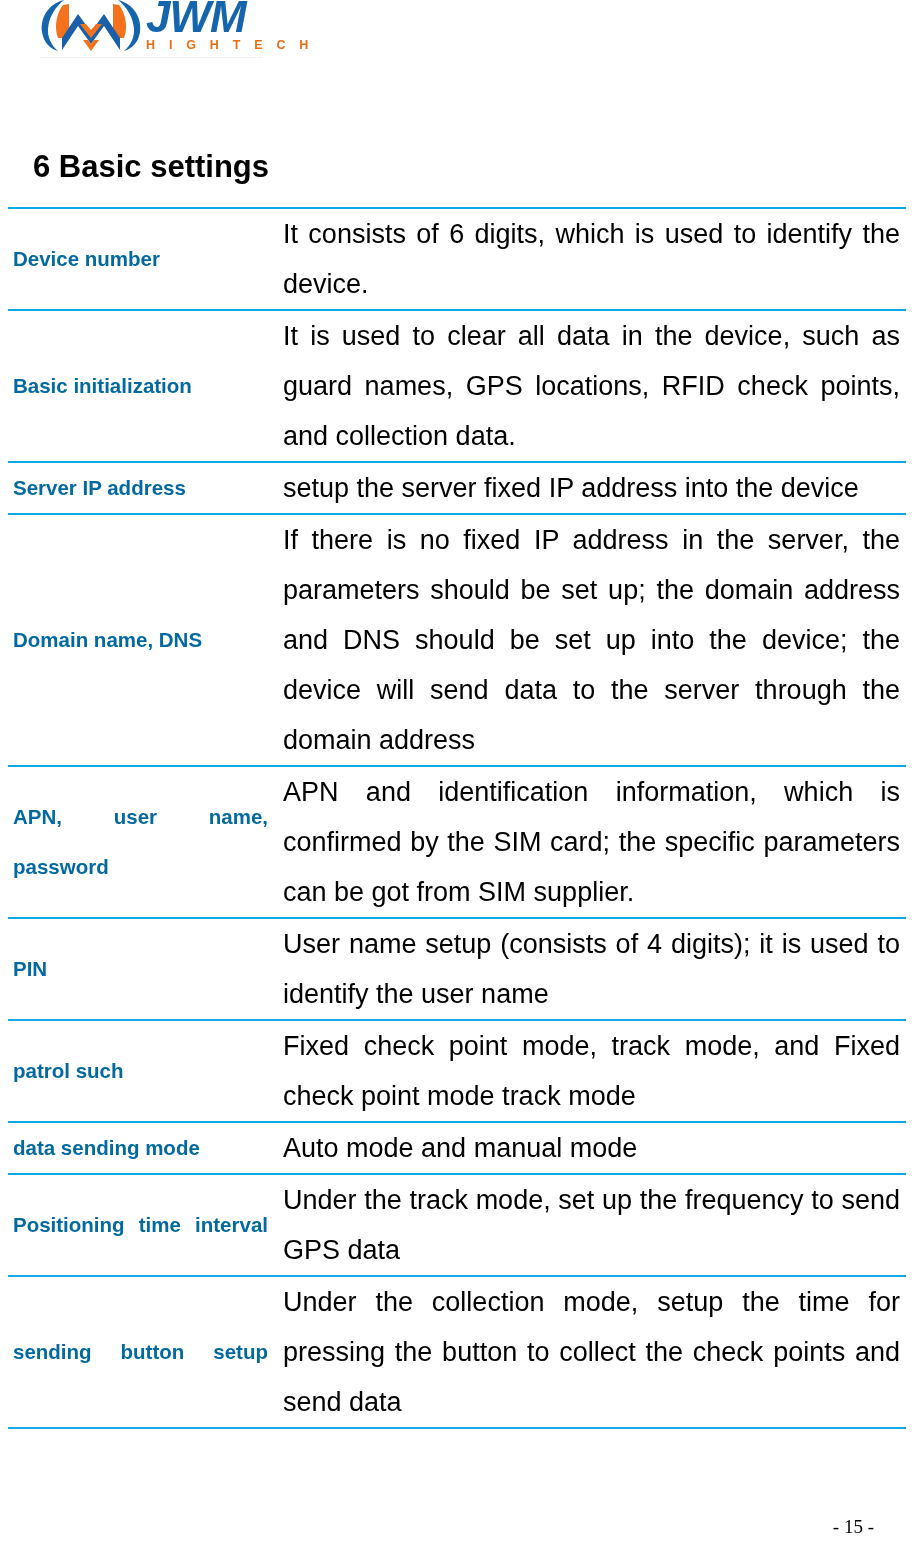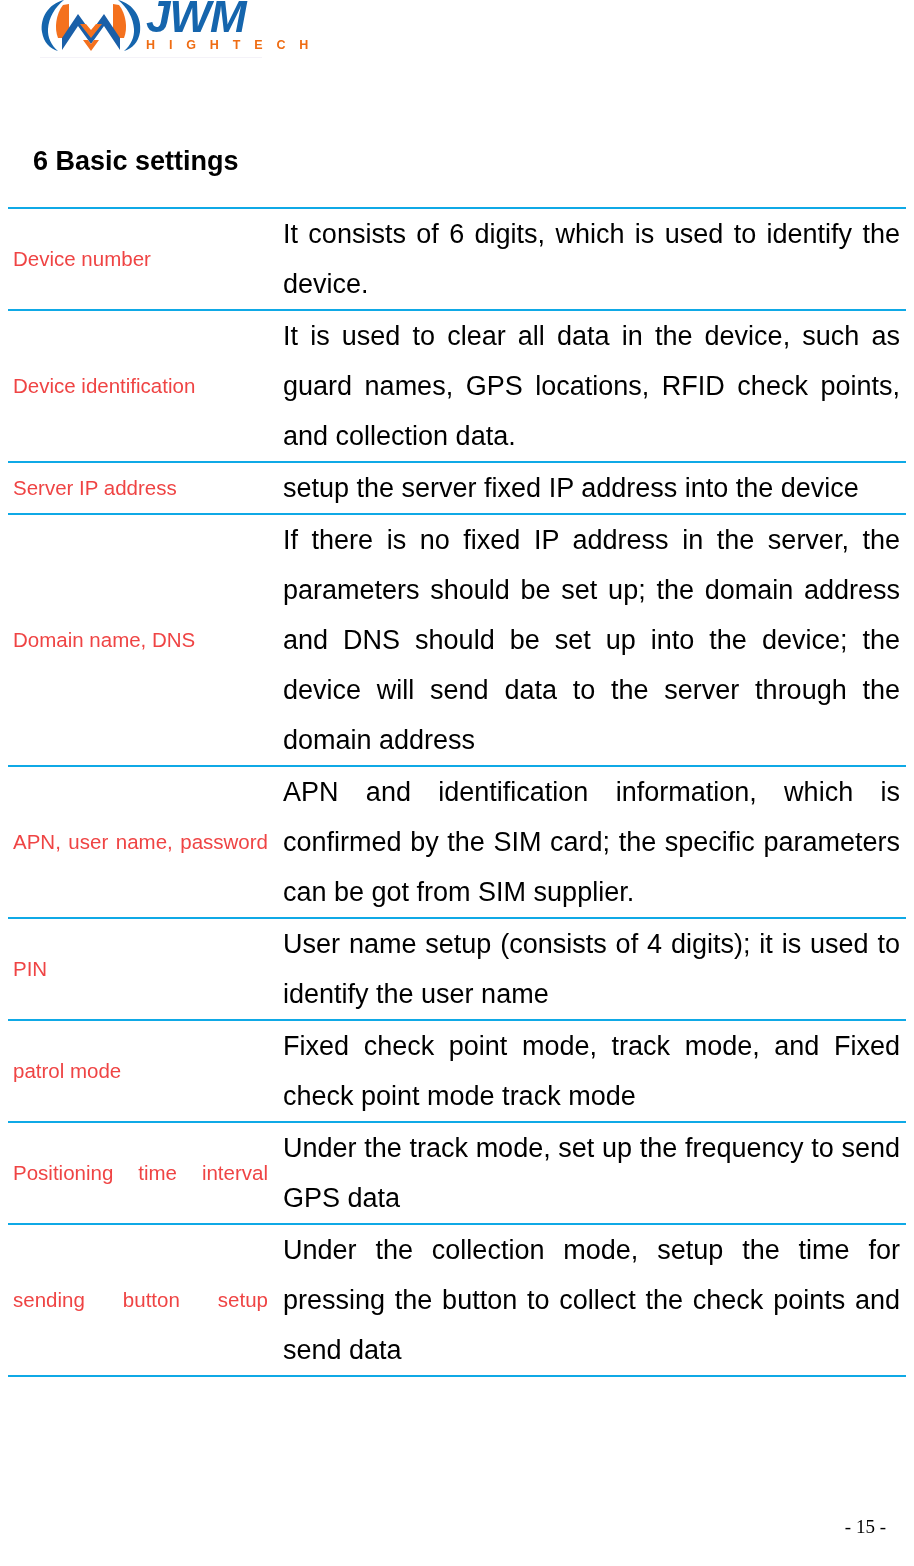--- a/index.html
+++ b/index.html
@@ -70,21 +70,21 @@
     width: 222px;
     height: 1px;
     background: #f4f2f8;
   }
 
   
   .section-heading {
     position: absolute;
     left: 33px;
     top: 128px;
-    font-size: 27px;
+    font-size: 31px;
     font-weight: bold;
     letter-spacing: 0px;
     color: #000000;
     white-space: nowrap;
   }
 
   
   .spec-table {
     position: absolute;
     left: 8px;
@@ -102,22 +102,22 @@
     padding: 0;
   }
   .col-label {
     width: 271px;
   }
   .col-desc {
     width: 627px;
   }
   .label-text {
     display: block;
-    color: #ef4444;
-    font-weight: normal;
+    color: #0369a1;
+    font-weight: bold;
     font-size: 20.5px;
     line-height: 50px;
     text-align: justify;
     text-align-last: justify;
     padding: 0 11px 0 5px;
     word-spacing: 0px;
   }
   .label-text.single {
     text-align: left;
     text-align-last: left;
@@ -142,21 +142,21 @@
   .h3 { height: 147px; }
   .h4 { height: 196px; }
 
   
   .page-footer {
     position: absolute;
     left: 0;
     top: 1516px;
     width: 914px;
     text-align: right;
-    padding-right: 28px;
+    padding-right: 40px;
     box-sizing: border-box;
   }
   .footer-pageno {
     font-family: "Liberation Serif", serif;
     font-size: 19px;
     color: #000000;
   }
 </style>
 </head>
 <body>
@@ -200,21 +200,21 @@
       <td>
         <span class="label-text single">Device number</span>
       </td>
       <td>
         <span class="desc-text">It consists of 6 digits, which is used to identify the device.</span>
       </td>
     </tr>
 
     <tr class="h3">
       <td>
-        <span class="label-text single">Device identification</span>
+        <span class="label-text single">Basic initialization</span>
       </td>
       <td>
         <span class="desc-text">It is used to clear all data in the device, such as guard names, GPS locations, RFID check points, and collection data.</span>
       </td>
     </tr>
 
 
     <tr class="h1">
       <td>
         <span class="label-text single">Server IP address</span>
@@ -247,27 +247,35 @@
         <span class="label-text single">PIN</span>
       </td>
       <td>
         <span class="desc-text">User name setup (consists of 4 digits); it is used to identify the user name</span>
       </td>
     </tr>
 
 
     <tr class="h2">
       <td>
-        <span class="label-text single">patrol mode</span>
+        <span class="label-text single">patrol such</span>
       </td>
       <td>
         <span class="desc-text">Fixed check point mode, track mode, and Fixed check point mode track mode</span>
       </td>
     </tr>
 
+    <tr class="h1">
+      <td>
+        <span class="label-text single">data sending mode</span>
+      </td>
+      <td>
+        <span class="desc-text nojustify">Auto mode and manual mode</span>
+      </td>
+    </tr>
 
     <tr class="h2">
       <td>
         <span class="label-text">Positioning time interval</span>
       </td>
       <td>
         <span class="desc-text">Under the track mode, set up the frequency to send GPS data</span>
       </td>
     </tr>
 

